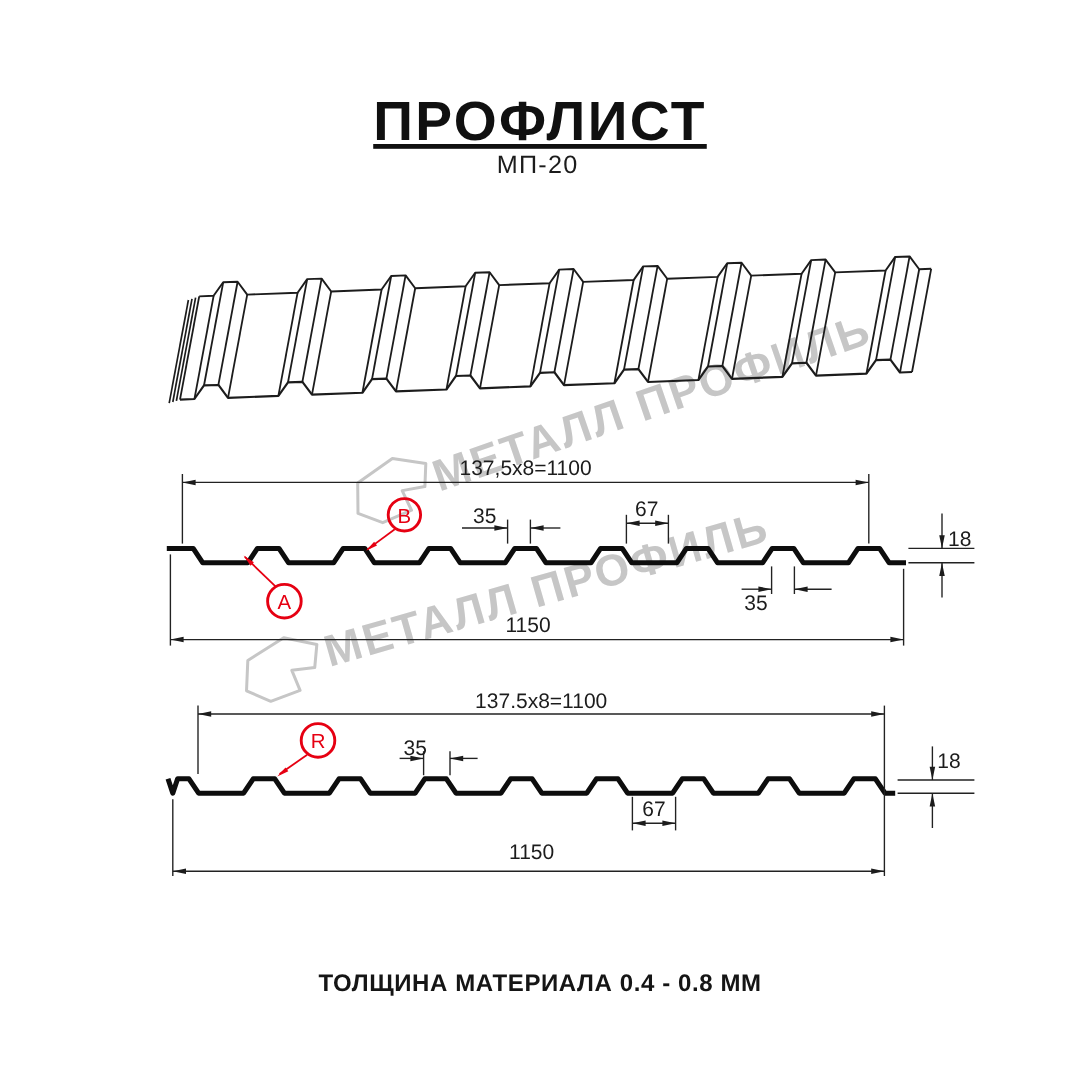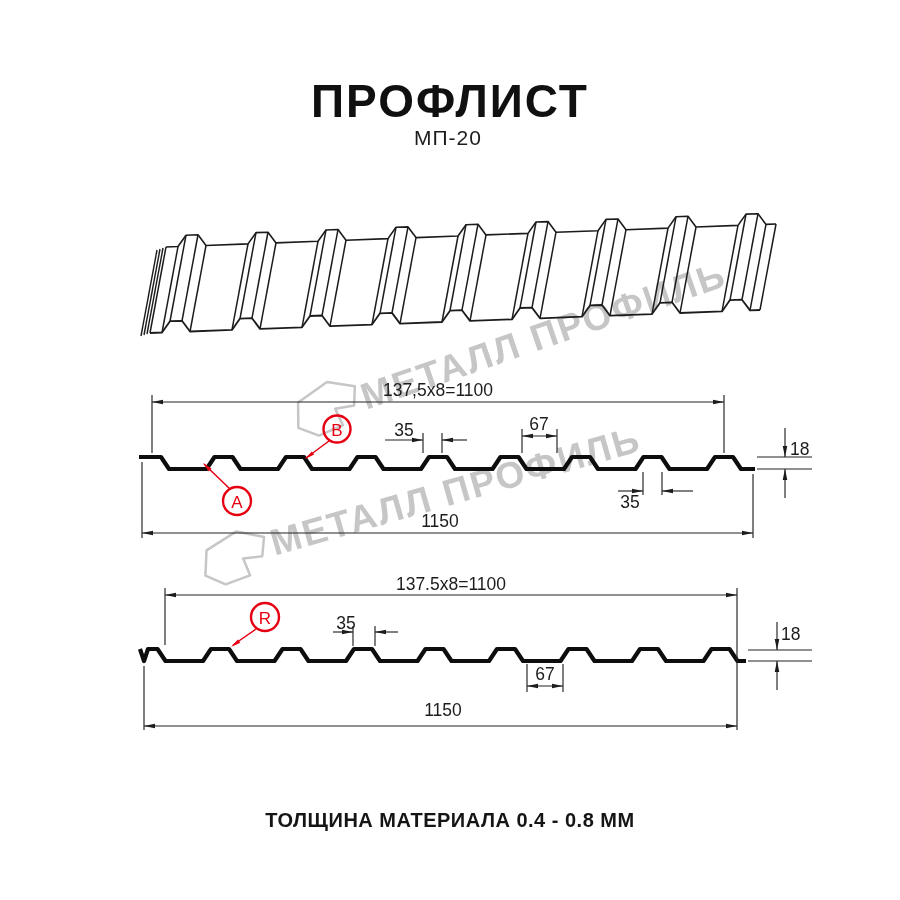--- a/index.html
+++ b/index.html
@@ -1,19 +1,19 @@
 <!DOCTYPE html>
 <html><head>
 <meta charset="utf-8">
 <style>
   html,body{margin:0;padding:0;background:#ffffff;width:900px;height:900px;overflow:hidden;
             font-family:"Liberation Sans",sans-serif;}
   .stage{position:relative;width:900px;height:900px;background:#fff;}
   .title{position:absolute;left:0;top:74px;width:900px;text-align:center;
-         font-size:46px;font-weight:bold;letter-spacing:2px;color:#101010;}
+         font-size:46px;font-weight:bold;letter-spacing:2px;color:#101010;text-decoration:underline;}
   .subtitle{position:absolute;left:0;top:126px;width:896px;text-align:center;
             font-size:21px;font-weight:normal;letter-spacing:1px;color:#1c1c1c;}
   .footer{position:absolute;left:0;top:793px;width:900px;text-align:center;
           font-size:20px;font-weight:bold;letter-spacing:0.5px;color:#151515;margin-top:16px;}
   svg{position:absolute;left:0;top:0;}
   text{font-family:"Liberation Sans",sans-serif;}
   .dim{font-size:17.5px;fill:#1c1c1c;}
   .circletext{font-size:17px;fill:#e60012;text-anchor:middle;}
   .wm{font-size:37px;font-weight:bold;fill:#c6c6c6;letter-spacing:2px;}
 </style>

